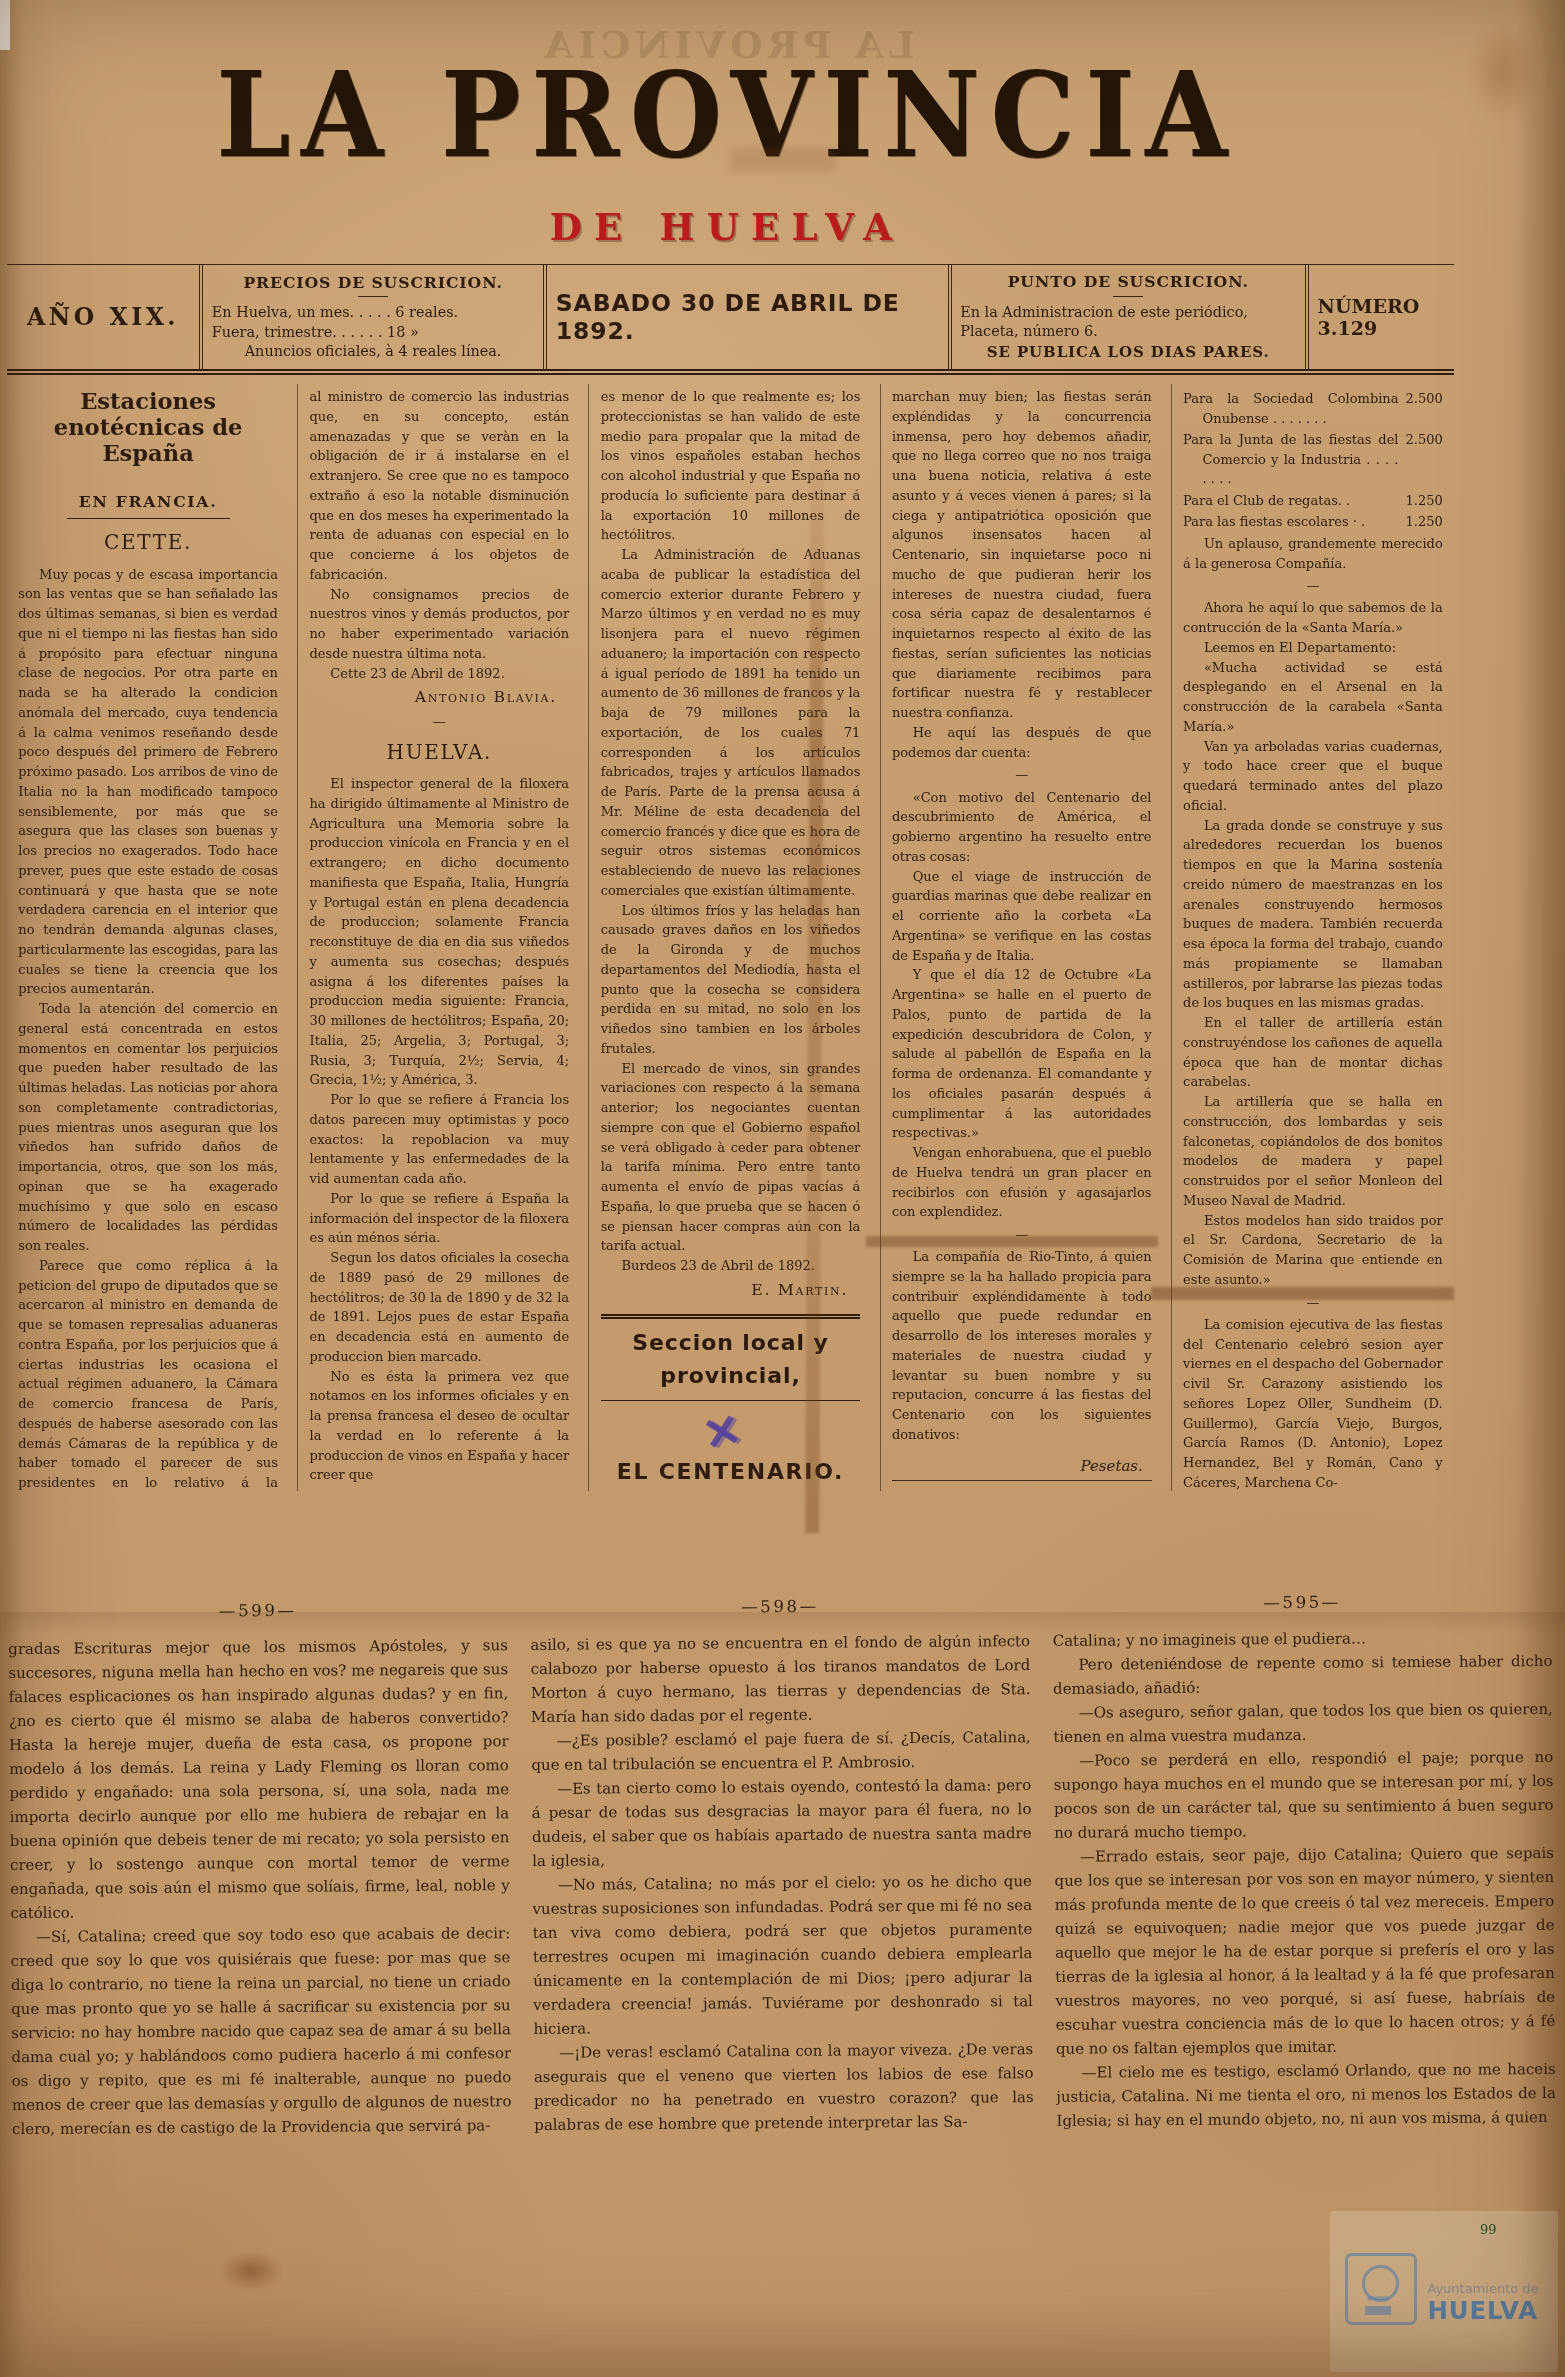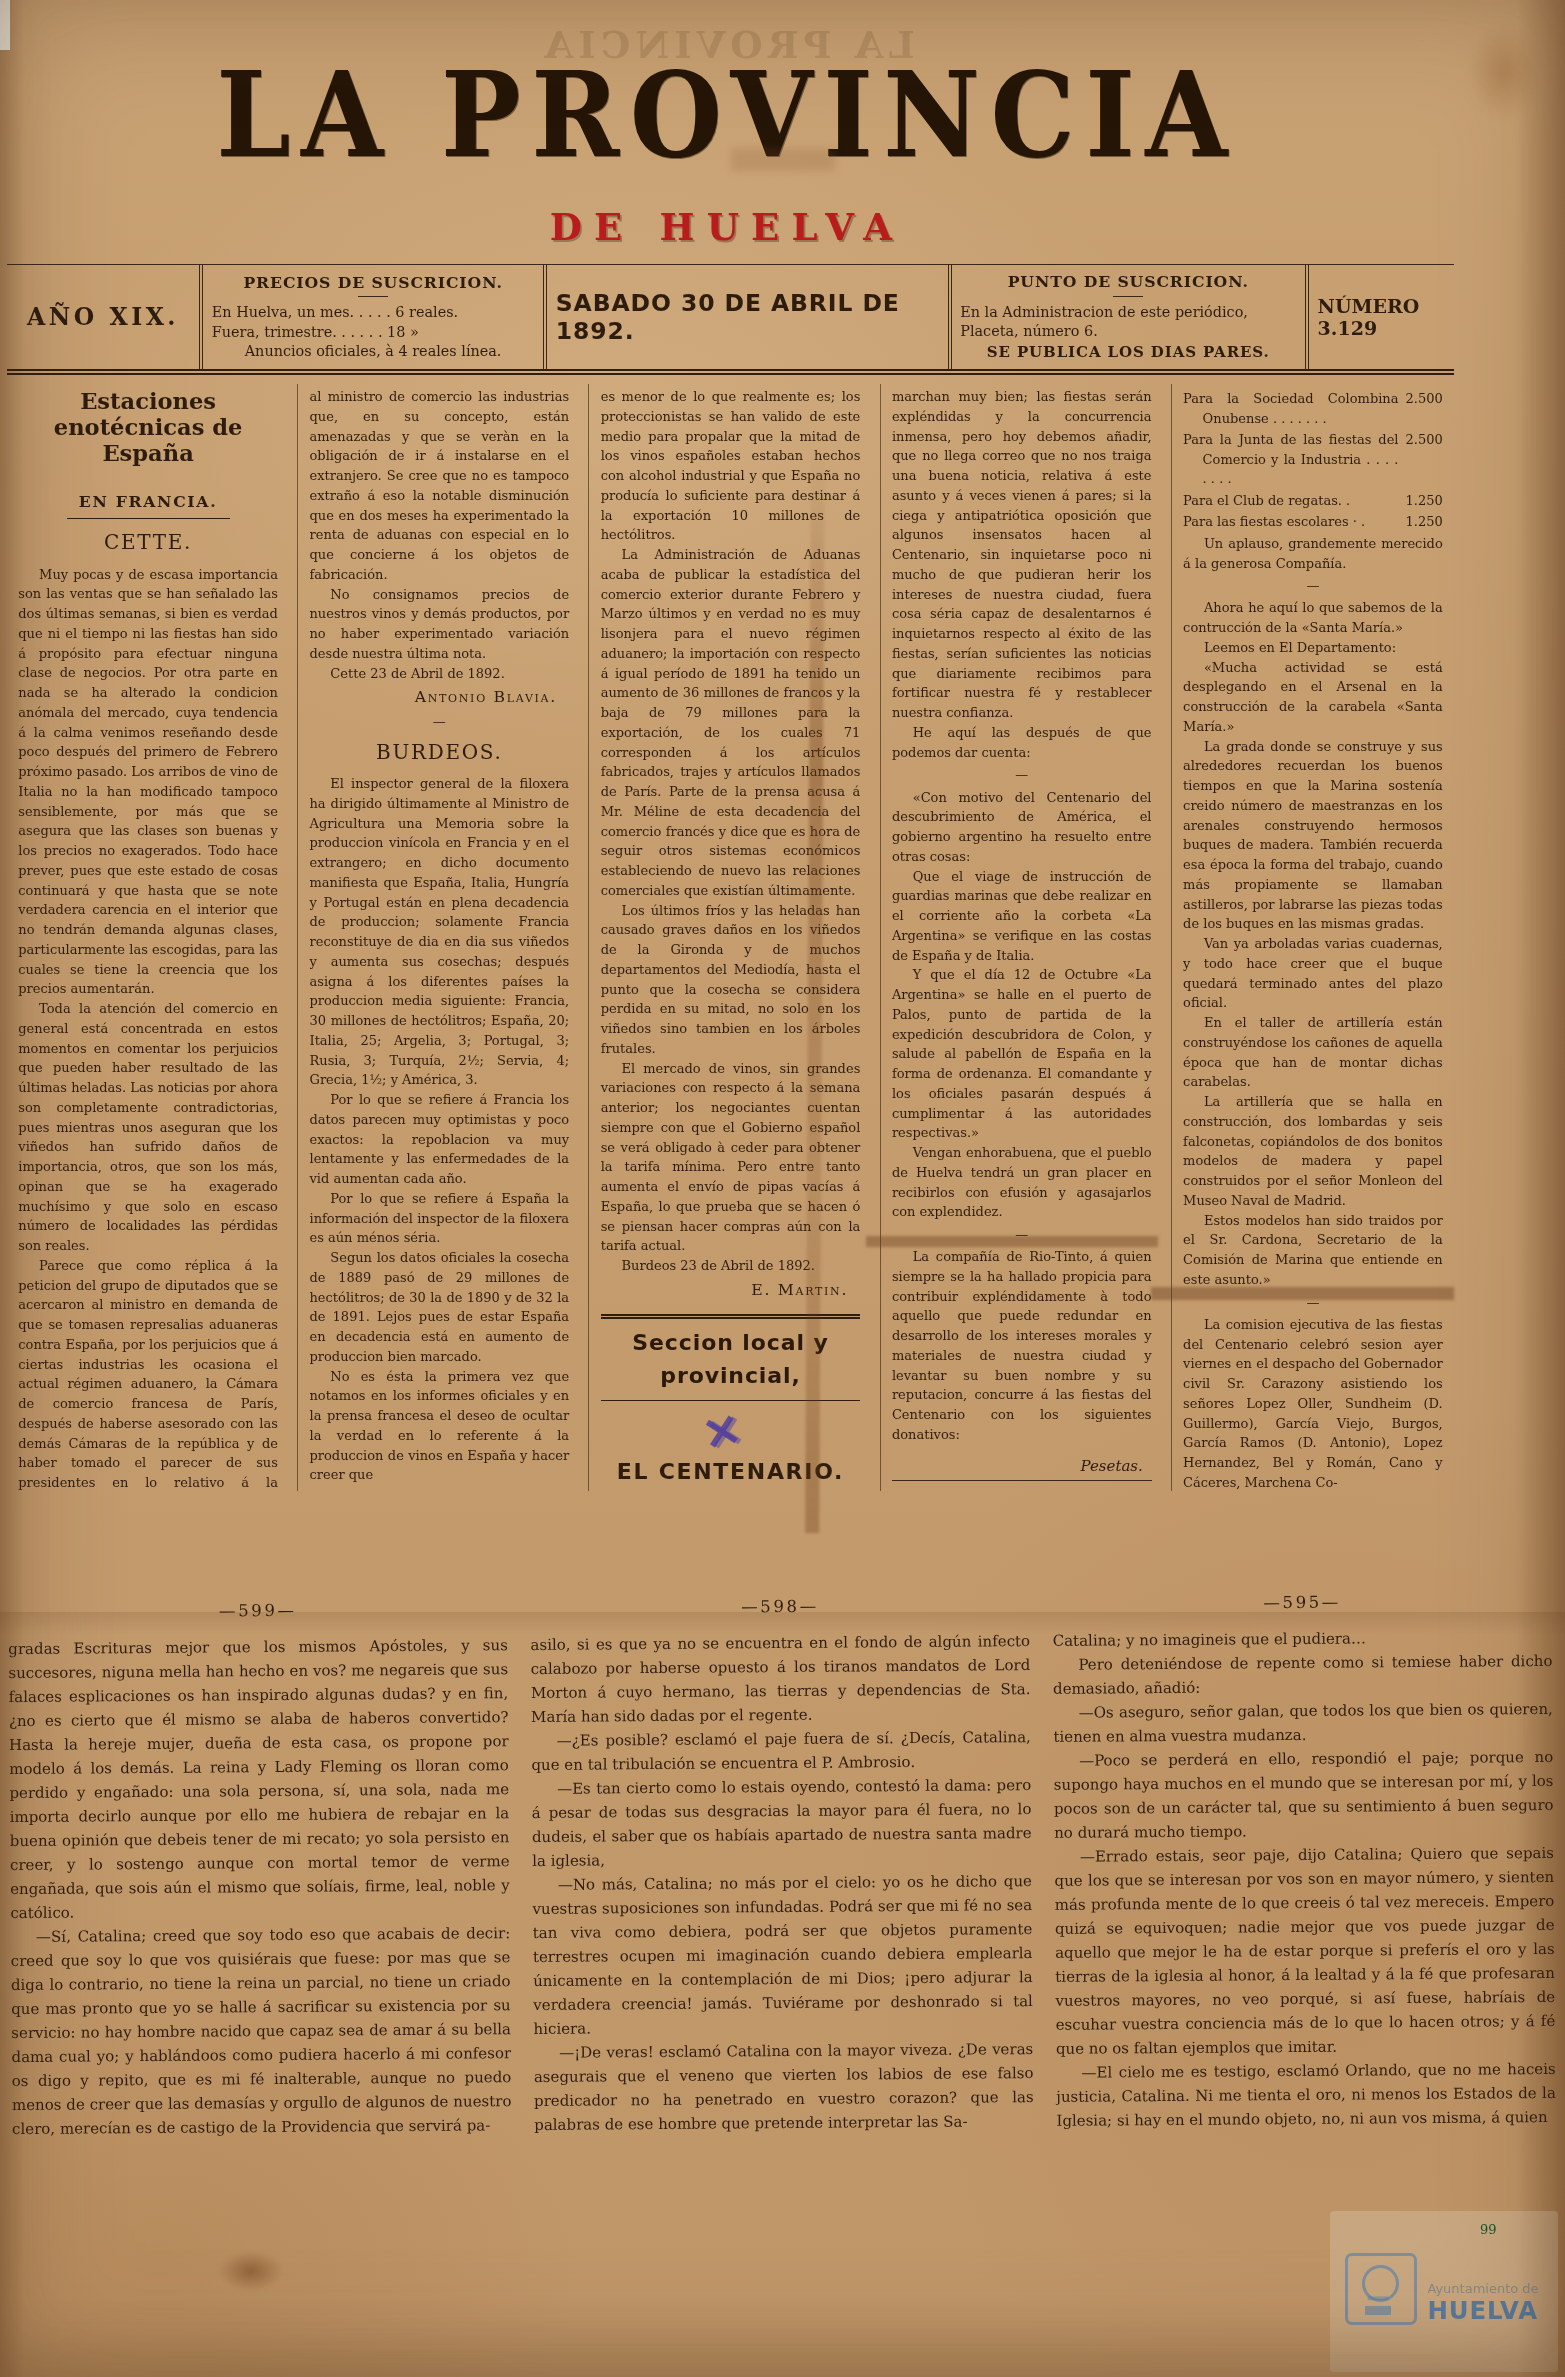--- a/index.html
+++ b/index.html
@@ -155,21 +155,21 @@
       <p>Muy pocas y de escasa importancia son las ventas que se han señalado las dos últimas semanas, si bien es verdad que ni el tiempo ni las fiestas han sido á propósito para efectuar ninguna clase de negocios. Por otra parte en nada se ha alterado la condicion anómala del mercado, cuya tendencia á la calma venimos reseñando desde poco después del primero de Febrero próximo pasado. Los arribos de vino de Italia no la han modificado tampoco sensiblemente, por más que se asegura que las clases son buenas y los precios no exagerados. Todo hace prever, pues que este estado de cosas continuará y que hasta que se note verdadera carencia en el interior que no tendrán demanda algunas clases, particularmente las escogidas, para las cuales se tiene la creencia que los precios aumentarán.</p>
       <p>Toda la atención del comercio en general está concentrada en estos momentos en comentar los perjuicios que pueden haber resultado de las últimas heladas. Las noticias por ahora son completamente contradictorias, pues mientras unos aseguran que los viñedos han sufrido daños de importancia, otros, que son los más, opinan que se ha exagerado muchísimo y que solo en escaso número de localidades las pérdidas son reales.</p>
       <p>Parece que como réplica á la peticion del grupo de diputados que se acercaron al ministro en demanda de que se tomasen represalias aduaneras contra España, por los perjuicios que á ciertas industrias les ocasiona el actual régimen aduanero, la Cámara de comercio francesa de París, después de haberse asesorado con las demás Cámaras de la república y de haber tomado el parecer de sus presidentes en lo relativo á la situacion económica de Francia desde la aplicación de las nuevas tarifas, prepara una relación destinada á dar á conocer</p>
     </div>
     <div class="tcol">
       <p class="flush">al ministro de comercio las industrias que, en su concepto, están amenazadas y que se veràn en la obligación de ir á instalarse en el extranjero. Se cree que no es tampoco extraño á eso la notable disminución que en dos meses ha experimentado la renta de aduanas con especial en lo que concierne á los objetos de fabricación.</p>
       <p>No consignamos precios de nuestros vinos y demás productos, por no haber experimentado variación desde nuestra última nota.</p>
       <p class="dateline">Cette 23 de Abril de 1892.</p>
       <div class="sig">Antonio Blavia.</div>
       <div class="sep">—</div>
-      <div class="h3">BURDEOS.</div>
+      <div class="h3">HUELVA.</div>
       <p>El inspector general de la filoxera ha dirigido últimamente al Ministro de Agricultura una Memoria sobre la produccion vinícola en Francia y en el extrangero; en dicho documento manifiesta que España, Italia, Hungría y Portugal están en plena decadencia de produccion; solamente Francia reconstituye de dia en dia sus viñedos y aumenta sus cosechas; después asigna á los diferentes países la produccion media siguiente: Francia, 30 millones de hectólitros; España, 20; Italia, 25; Argelia, 3; Portugal, 3; Rusia, 3; Turquía, 2½; Servia, 4; Grecia, 1½; y América, 3.</p>
       <p>Por lo que se refiere á Francia los datos parecen muy optimistas y poco exactos: la repoblacion va muy lentamente y las enfermedades de la vid aumentan cada año.</p>
       <p>Por lo que se refiere á España la información del inspector de la filoxera es aún ménos séria.</p>
       <p>Segun los datos oficiales la cosecha de 1889 pasó de 29 millones de hectólitros; de 30 la de 1890 y de 32 la de 1891. Lejos pues de estar España en decadencia está en aumento de produccion bien marcado.</p>
       <p>No es ésta la primera vez que notamos en los informes oficiales y en la prensa francesa el deseo de ocultar la verdad en lo referente á la produccion de vinos en España y hacer creer que</p>
     </div>
     <div class="tcol">
       <p class="flush">es menor de lo que realmente es; los proteccionistas se han valido de este medio para propalar que la mitad de los vinos españoles estaban hechos con alcohol industrial y que España no producía lo suficiente para destinar á la exportación 10 millones de hectólitros.</p>
       <p>La Administración de Aduanas acaba de publicar la estadística del comercio exterior durante Febrero y Marzo últimos y en verdad no es muy lisonjera para el nuevo régimen aduanero; la importación con respecto á igual período de 1891 ha tenido un aumento de 36 millones de francos y la baja de 79 millones para la exportación, de los cuales 71 corresponden á los artículos fabricados, trajes y artículos llamados de París. Parte de la prensa acusa á Mr. Méline de esta decadencia del comercio francés y dice que es hora de seguir otros sistemas económicos estableciendo de nuevo las relaciones comerciales que existían últimamente.</p>
       <p>Los últimos fríos y las heladas han causado graves daños en los viñedos de la Gironda y de muchos departamentos del Mediodía, hasta el punto que la cosecha se considera perdida en su mitad, no solo en los viñedos sino tambien en los árboles frutales.</p>
@@ -215,22 +215,22 @@
       </div>
       <div class="don">
         <span class="don-text">Para las fiestas escolares · .</span>
         <span class="don-amt">1.250</span>
       </div>
       <p>Un aplauso, grandemente merecido á la generosa Compañía.</p>
       <div class="sep">—</div>
       <p>Ahora he aquí lo que sabemos de la contrucción de la «Santa María.»</p>
       <p>Leemos en El Departamento:</p>
       <p>«Mucha actividad se está desplegando en el Arsenal en la construcción de la carabela «Santa María.»</p>
+      <p>Van ya arboladas varias cuadernas, y todo hace creer que el buque quedará terminado antes del plazo oficial.</p>
       <p>La grada donde se construye y sus alrededores recuerdan los buenos tiempos en que la Marina sostenía creido número de maestranzas en los arenales construyendo hermosos buques de madera. También recuerda esa época la forma del trabajo, cuando más propiamente se llamaban astilleros, por labrarse las piezas todas de los buques en las mismas gradas.</p>
-      <p>Van ya arboladas varias cuadernas, y todo hace creer que el buque quedará terminado antes del plazo oficial.</p>
       <p>En el taller de artillería están construyéndose los cañones de aquella época que han de montar dichas carabelas.</p>
       <p>La artillería que se halla en construcción, dos lombardas y seis falconetas, copiándolos de dos bonitos modelos de madera y papel construidos por el señor Monleon del Museo Naval de Madrid.</p>
       <p>Estos modelos han sido traidos por el Sr. Cardona, Secretario de la Comisión de Marina que entiende en este asunto.»</p>
       <div class="sep">—</div>
       <p>La comision ejecutiva de las fiestas del Centenario celebró sesion ayer viernes en el despacho del Gobernador civil Sr. Carazony asistiendo los señores Lopez Oller, Sundheim (D. Guillermo), García Viejo, Burgos, García Ramos (D. Antonio), Lopez Hernandez, Bel y Román, Cano y Cáceres, Marchena Co-</p>
     </div>
   </div>
 
 <div class="bottom-section">
     <div class="bpage">

